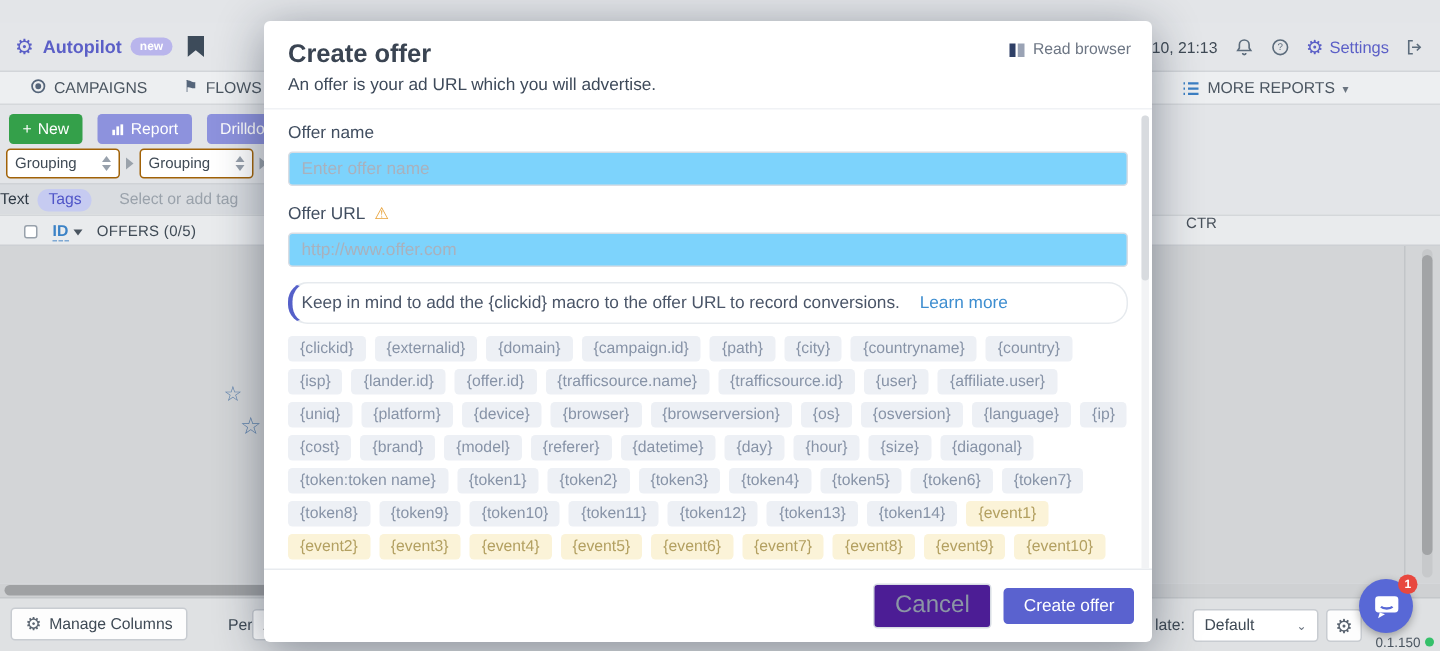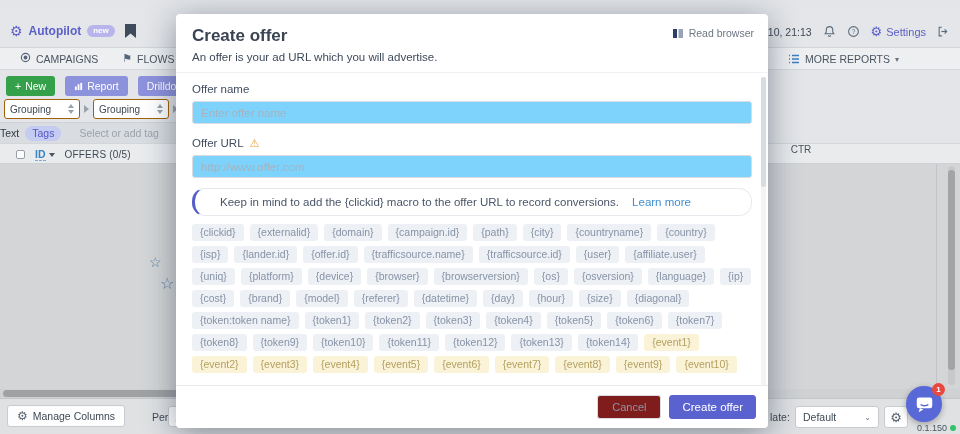--- a/index.html
+++ b/index.html
@@ -125,30 +125,30 @@
   .form-col { flex:1; }
   .f-label { font-size:11.5px; color:#414e60; margin-bottom:6px; display:flex; align-items:center; gap:6px; }
   .warn { color:#e8a33b; font-size:11px; line-height:1; }
   .f-input { width:100%; height:23px; border:1px solid #d8dde4; border-radius:3px; padding:0 8px; font-size:11.5px;
              color:#333; background:#7dd3fc; font-family:"Liberation Sans",sans-serif; }
   .f-input::placeholder { color:#a9b1bd; }
   .f-select { width:100%; height:23px; border:1px solid #d8dde4; border-radius:3px; background:#fff;
               display:flex; align-items:center; justify-content:space-between; padding:0 8px; font-size:11.5px; color:#3f4a55; cursor:pointer; }
 
   .note-box { margin-top:10px; border:1px solid #e6eaee; border-left:3px solid #5560c9; border-radius:13px;
-              padding:7px 25px; font-size:11.5px; color:#4a5568; background:#fff; }
+              padding:7px 6px; font-size:11.5px; color:#4a5568; background:#fff; }
   .learn-more { color:#3e8ed0; margin-left:10px; cursor:pointer; }
 
   .macros-label { margin-top:13px; font-size:11.5px; color:#414e60; }
   .chips { margin-top:8px; display:flex; flex-wrap:wrap; gap:5px 6px; }
   .chip { font-size:10.5px; padding:2px 8px 3px; border-radius:3px; background:#edf0f5; color:#8793a7; cursor:pointer; white-space:nowrap; }
   .chip-yellow { background:#fbf3d8; color:#b3a061; }
 
   .m-footer { border-top:1px solid #e8ebef; padding:9px 12px; display:flex; justify-content:flex-end; gap:8px; align-items:center; }
-  .btn-cancel { background:#7f1d1d; border:1px solid #d8dde4; color:#8b96a5; font-size:11px; padding:5px 14px; border-radius:3px; cursor:pointer; }
+  .btn-cancel { background:#4c1d95; border:1px solid #d8dde4; color:#8b96a5; font-size:16px; padding:5px 14px; border-radius:3px; cursor:pointer; }
   .btn-submit { background:#5a62cf; border:1px solid #5a62cf; color:#fff; font-size:11.5px; padding:5px 12px; border-radius:3px; cursor:pointer; }
 </style>
 </head>
 <body>
 
 <div class="screen">
 
 
   <div class="appheader">
     <div class="brand">

